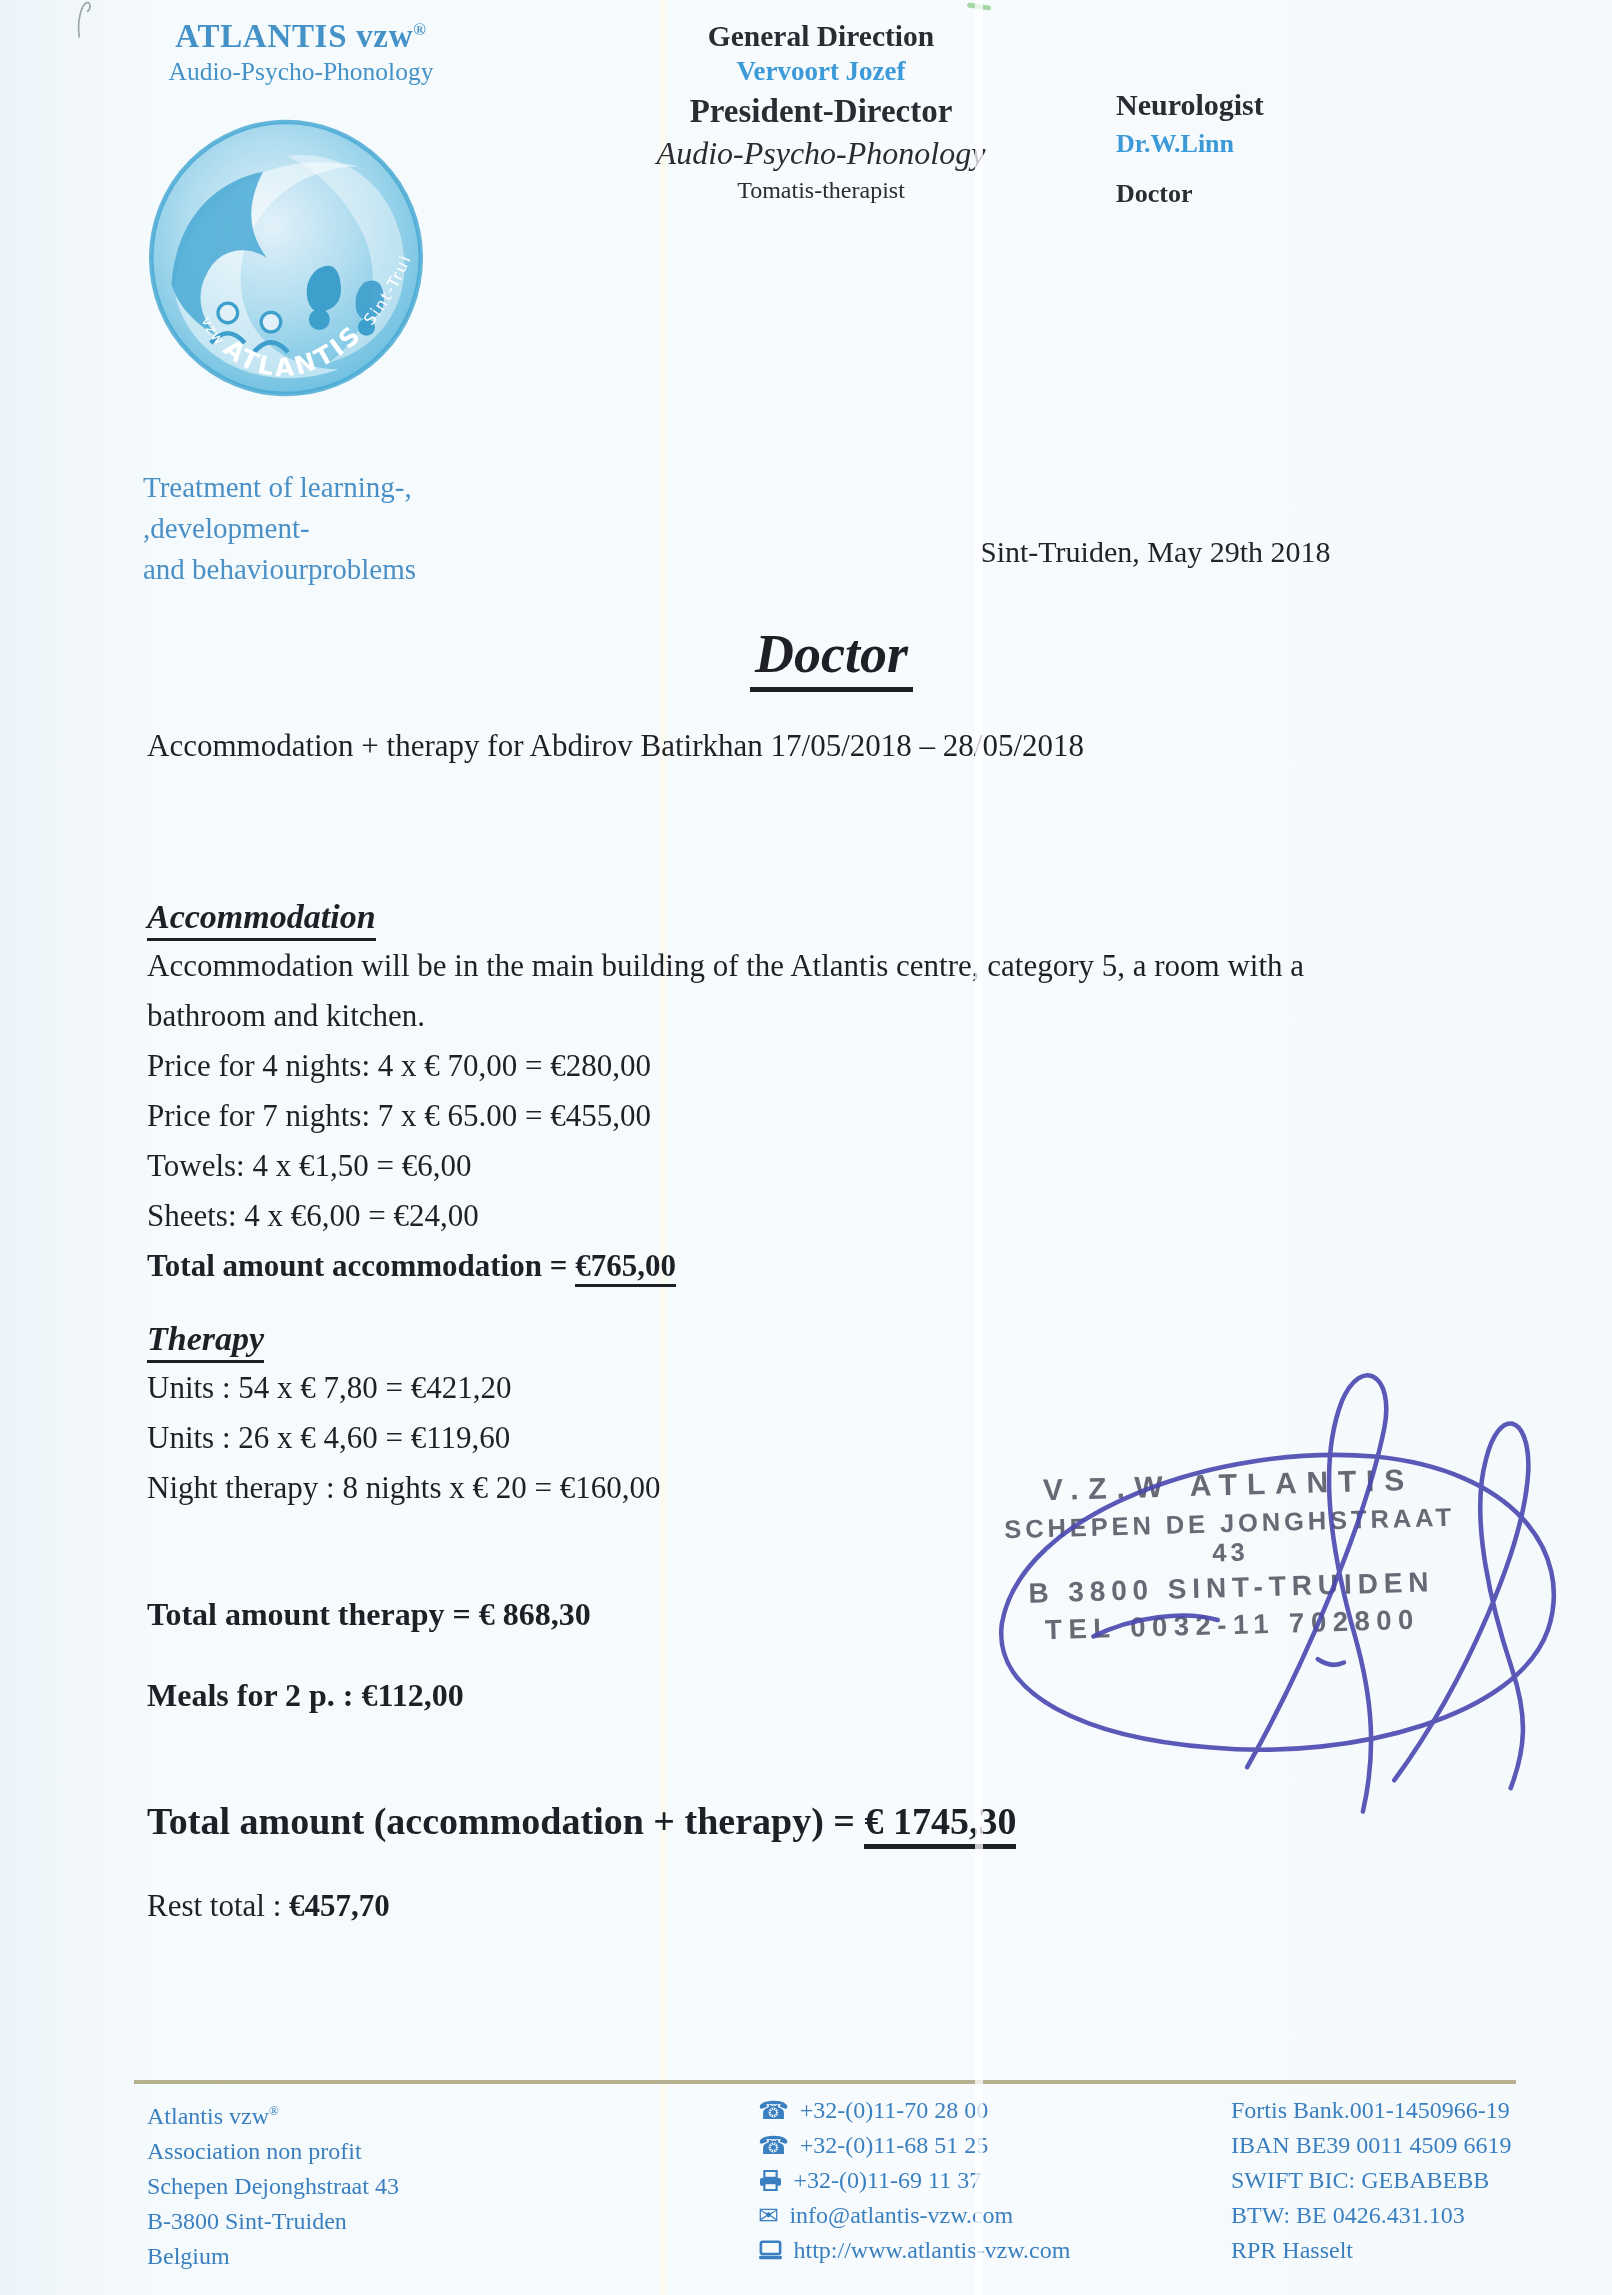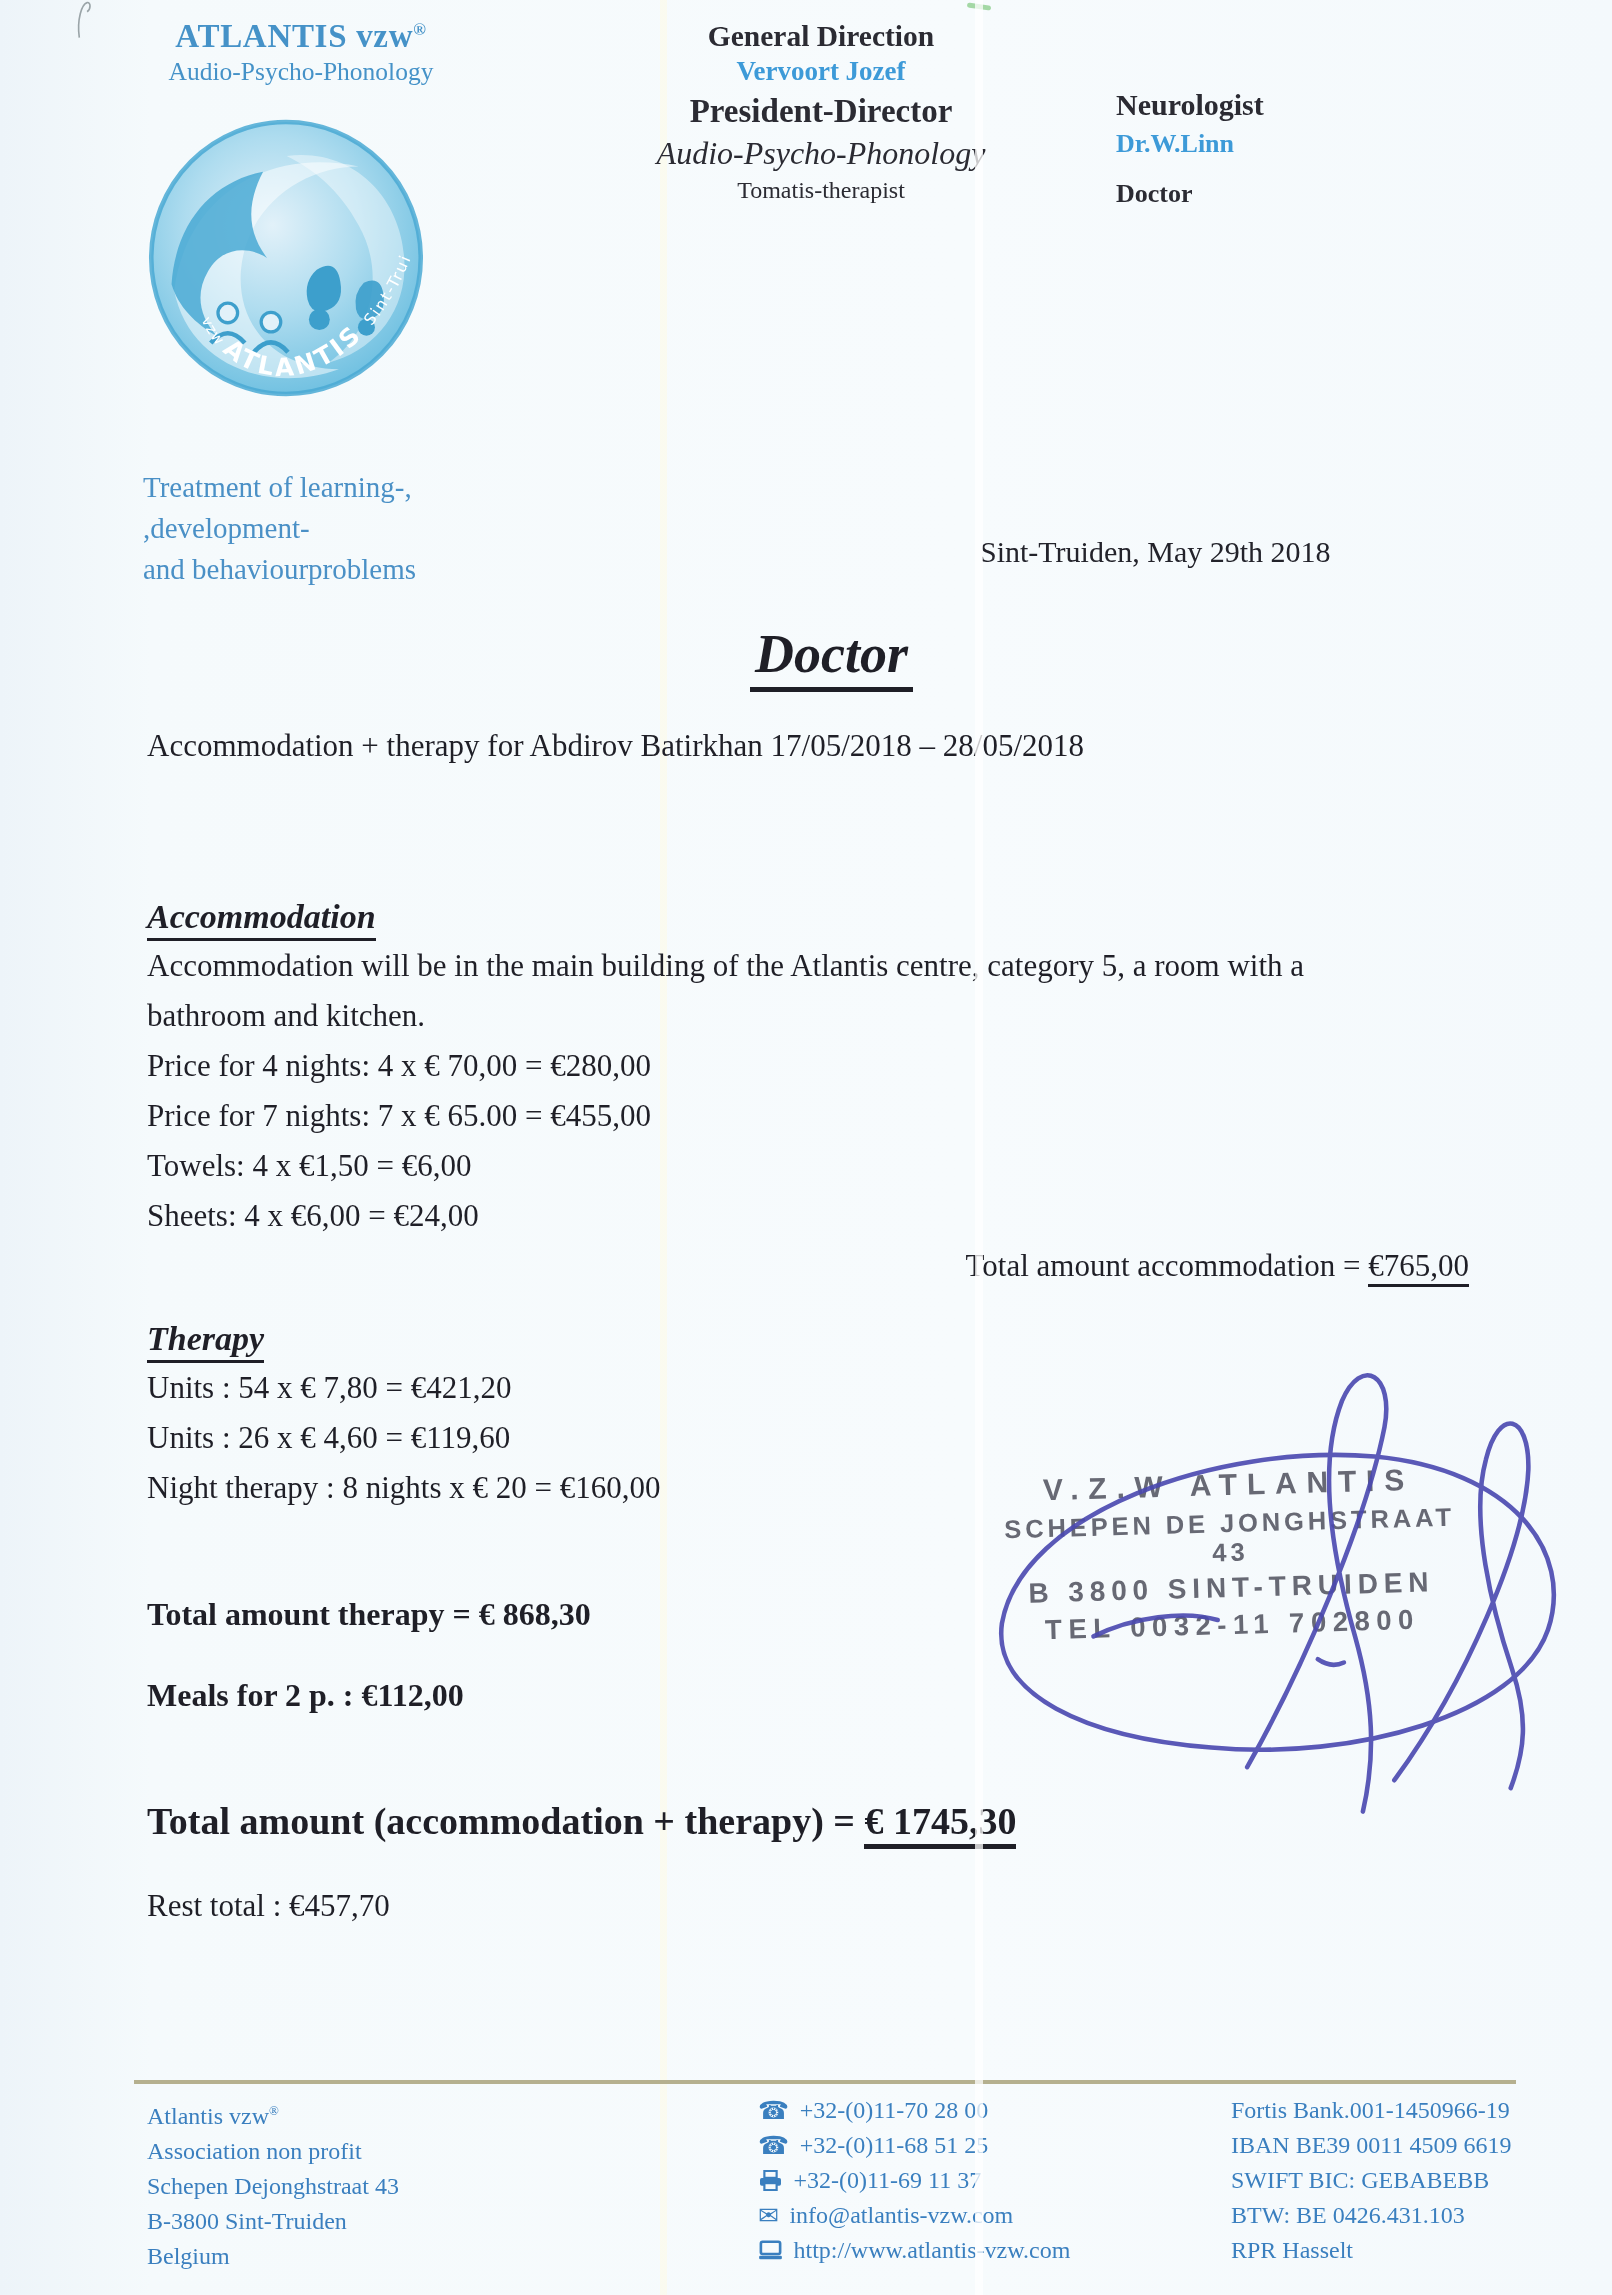--- a/index.html
+++ b/index.html
@@ -34,21 +34,21 @@
   
   .date-line{left:980px;top:535px;font-size:30px;color:#23232b;}
   .doc-title{left:50px;top:623px;width:1563px;text-align:center;}
   .doc-title span{font-size:54px;font-weight:bold;font-style:italic;
     border-bottom:5.9px solid #1f1f27;padding:0 5.2px 2.6px 5.2px;}
   .intro{left:147px;top:728px;font-size:31px;}
   .sec-head{font-size:34px;font-weight:bold;font-style:italic;
     border-bottom:3.9px solid #1f1f27;padding-bottom:2px;}
   .acc-head{left:147px;top:898px;}
   .acc-body{left:147px;top:941px;width:1322px;font-size:31px;line-height:50px;}
-  .bold{font-weight:normal;text-align:right;}
+  .bold{font-weight:bold;}
   .uval{border-bottom:3.9px solid #1f1f27;padding-bottom:1.3px;}
   .ther-head{left:147px;top:1320px;}
   .ther-body{left:147px;top:1363px;width:982px;font-size:31px;line-height:50px;}
   .ther-total{left:147px;top:1596px;font-size:32px;font-weight:bold;}
   .meals{left:147px;top:1677px;font-size:32px;font-weight:bold;}
   .grand{left:147px;top:1799px;font-size:38px;font-weight:bold;}
   .grand .uval{border-bottom:5.2px solid #1f1f27;padding-bottom:2px;}
   .rest{left:147px;top:1888px;font-size:31px;}
   
   .stamp{left:982px;top:1468px;width:497px;text-align:center;

